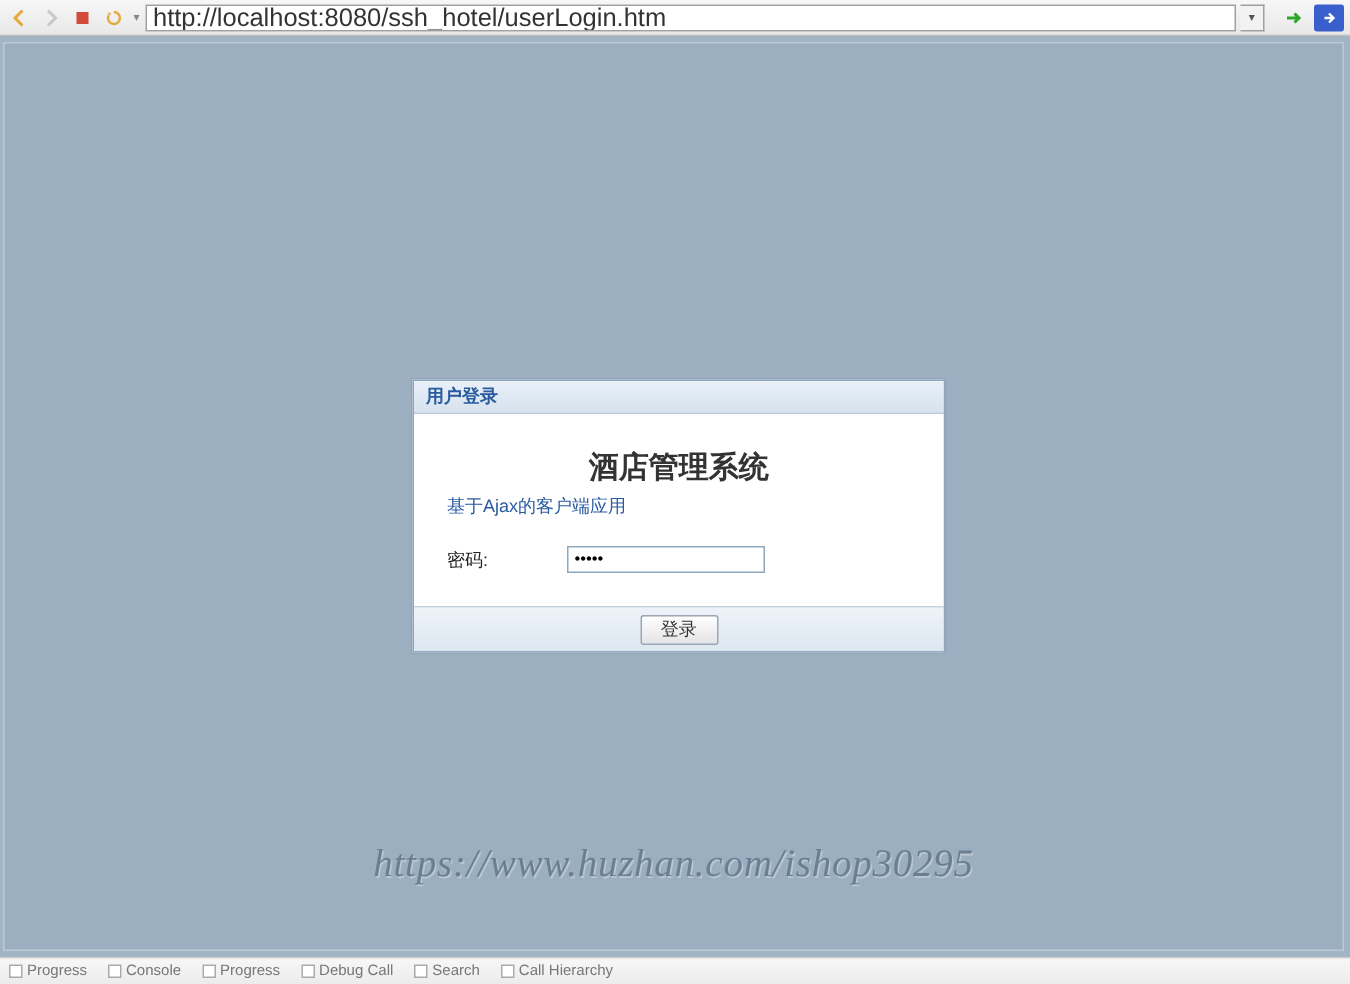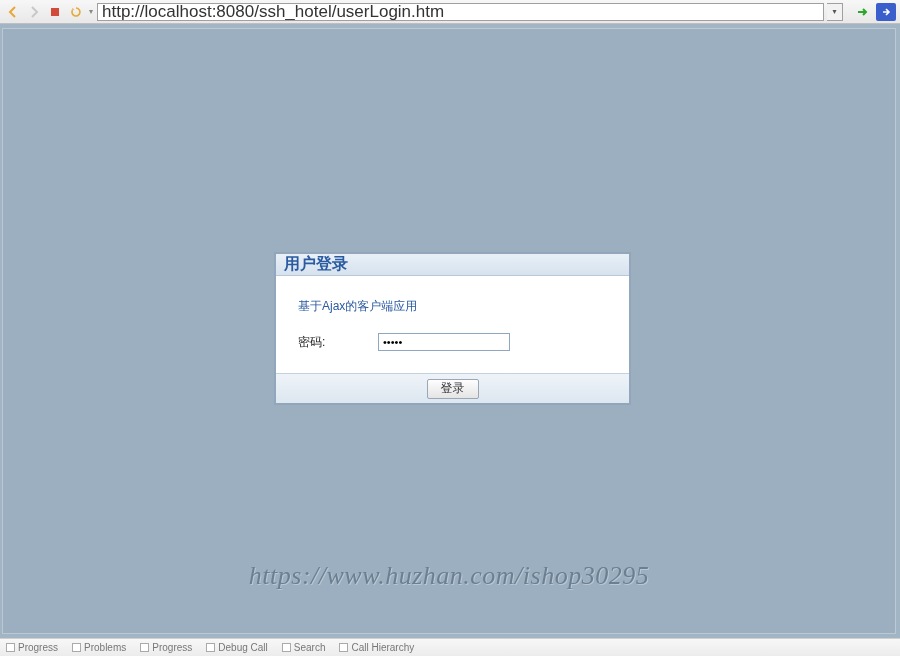--- a/index.html
+++ b/index.html
@@ -76,21 +76,21 @@
     top: 224px;
     width: 355px;
     background: #fff;
     border: 1px solid #8fa8bf;
     box-shadow: 0 0 0 1px rgba(0,0,0,0.05);
   }
   .panel-title {
     height: 22px;
     background: linear-gradient(#e9f0f8, #d6e2ee);
     border-bottom: 1px solid #b8c8d8;
-    font-size: 16px;
+    font-size: 12px;
     color: #2a5aa0;
     padding: 0 8px;
     display: flex; align-items: center;
     font-weight: bold;
   }
   .panel-body {
     padding: 18px 22px 16px;
     background: #fff;
   }
   .sys-title {
@@ -222,20 +222,21 @@
 </div>
 
 <div class="viewport">
   <div class="page">
 
     <div class="login-panel">
       <div class="panel-title">
         <span>用户登录</span>
       </div>
       <div class="panel-body">
+        <div class="sys-title">酒店管理系统</div>
         <div class="sys-sub">基于Ajax的客户端应用</div>
 
         <div class="form-row">
           <label>密码:</label>
           <input type="text" value="•••••" style="">
         </div>
       </div>
       <div class="panel-footer">
         <button class="login-btn">登录</button>
       </div>
@@ -245,21 +246,21 @@
   </div>
 </div>
 
 <div class="status-bar">
   <div class="status-item">
     <span class="sq"></span>
     <span>Progress</span>
   </div>
   <div class="status-item">
     <span class="sq"></span>
-    <span>Problems</span>
+    <span>Console</span>
   </div>
   <div class="status-item">
     <span class="sq"></span>
     <span>Progress</span>
   </div>
   <div class="status-item">
     <span class="sq"></span>
     <span>Debug Call</span>
   </div>
   <div class="status-item">

